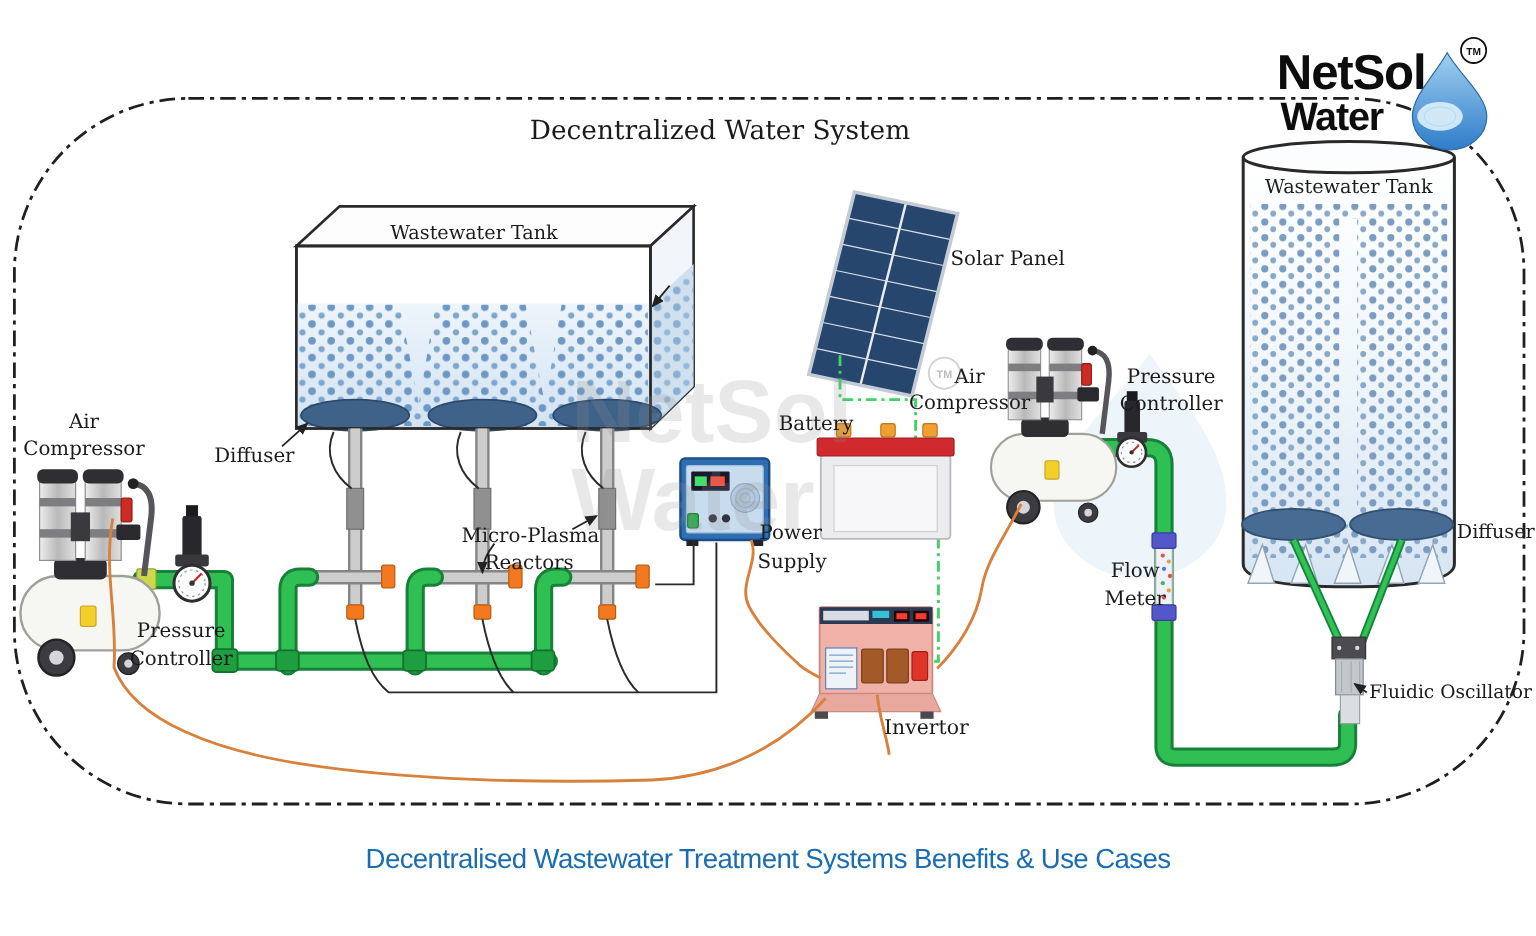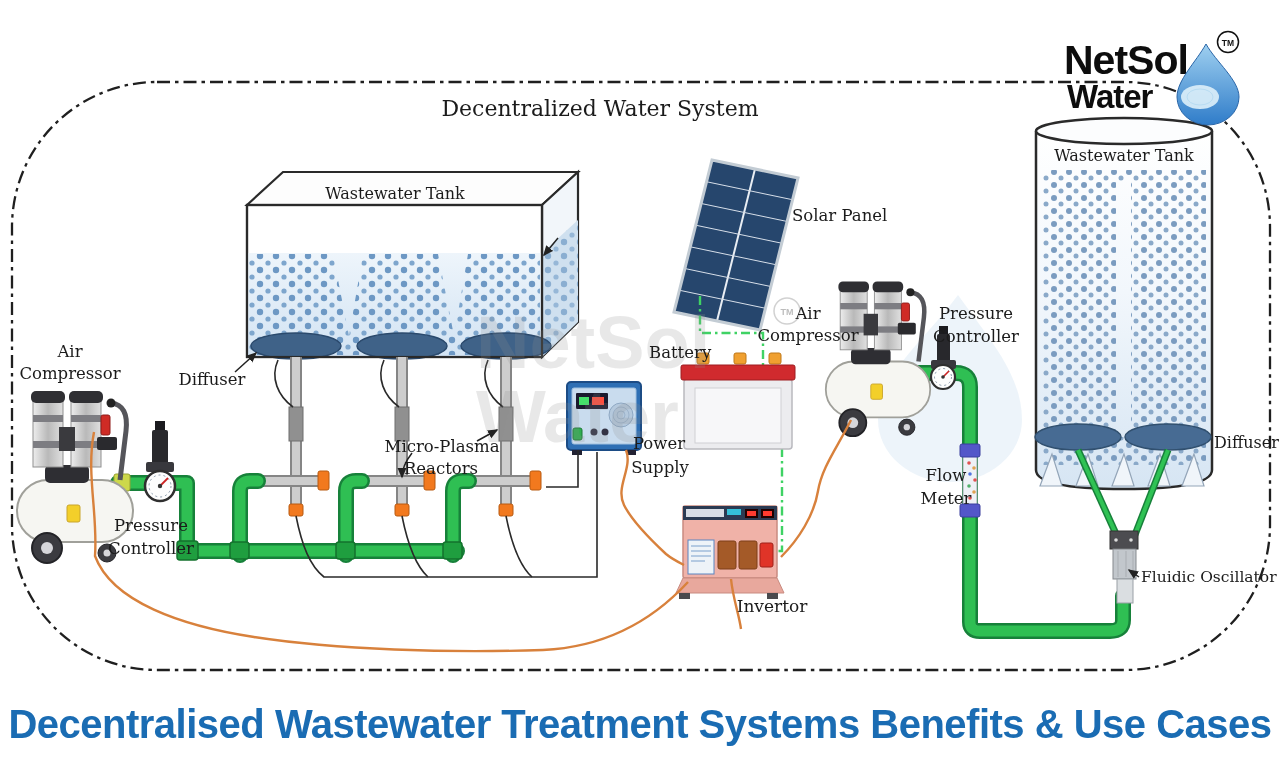--- a/index.html
+++ b/index.html
@@ -12,21 +12,21 @@
   .border{fill:none;stroke:#1f1f1f;stroke-width:2.3;stroke-dasharray:13 5 3.5 5;}
   .pipeU{stroke:#17813a;stroke-width:16;fill:none;stroke-linejoin:round;stroke-linecap:round;}
   .pipeO{stroke:#2fbf53;stroke-width:11;fill:none;stroke-linejoin:round;stroke-linecap:round;}
   .tubeU{stroke:#858585;stroke-width:12;fill:none;}
   .tubeO{stroke:#cdcdcd;stroke-width:8;fill:none;}
   .wire{stroke:#2a2a2a;stroke-width:1.6;fill:none;}
   .owire{stroke:#d8813c;stroke-width:2.4;fill:none;}
   .gdash{stroke:#3fd264;stroke-width:2.4;fill:none;stroke-dasharray:9 4 2.5 4;}
   .ann{stroke:#222;stroke-width:1.5;fill:none;}
   .caption{position:absolute;left:0;top:692px;width:1280px;text-align:center;
-           color:#1a6cb3;font-weight:700;font-size:40px;letter-spacing:-.5px;padding-top:10px;}
+           color:#1a6cb3;font-weight:400;font-size:23px;letter-spacing:-.5px;padding-top:10px;}
 </style>
 </head>
 <body>
 
 <div class="stage">
 <svg width="1280" height="692" viewBox="0 0 1280 692">
   <defs>
     <pattern id="dotsL" width="16" height="14" patternUnits="userSpaceOnUse">
       <circle cx="4" cy="4" r="3.2" fill="#6d98c4"></circle>
       <circle cx="12" cy="11" r="2.6" fill="#7ea6cd"></circle>

